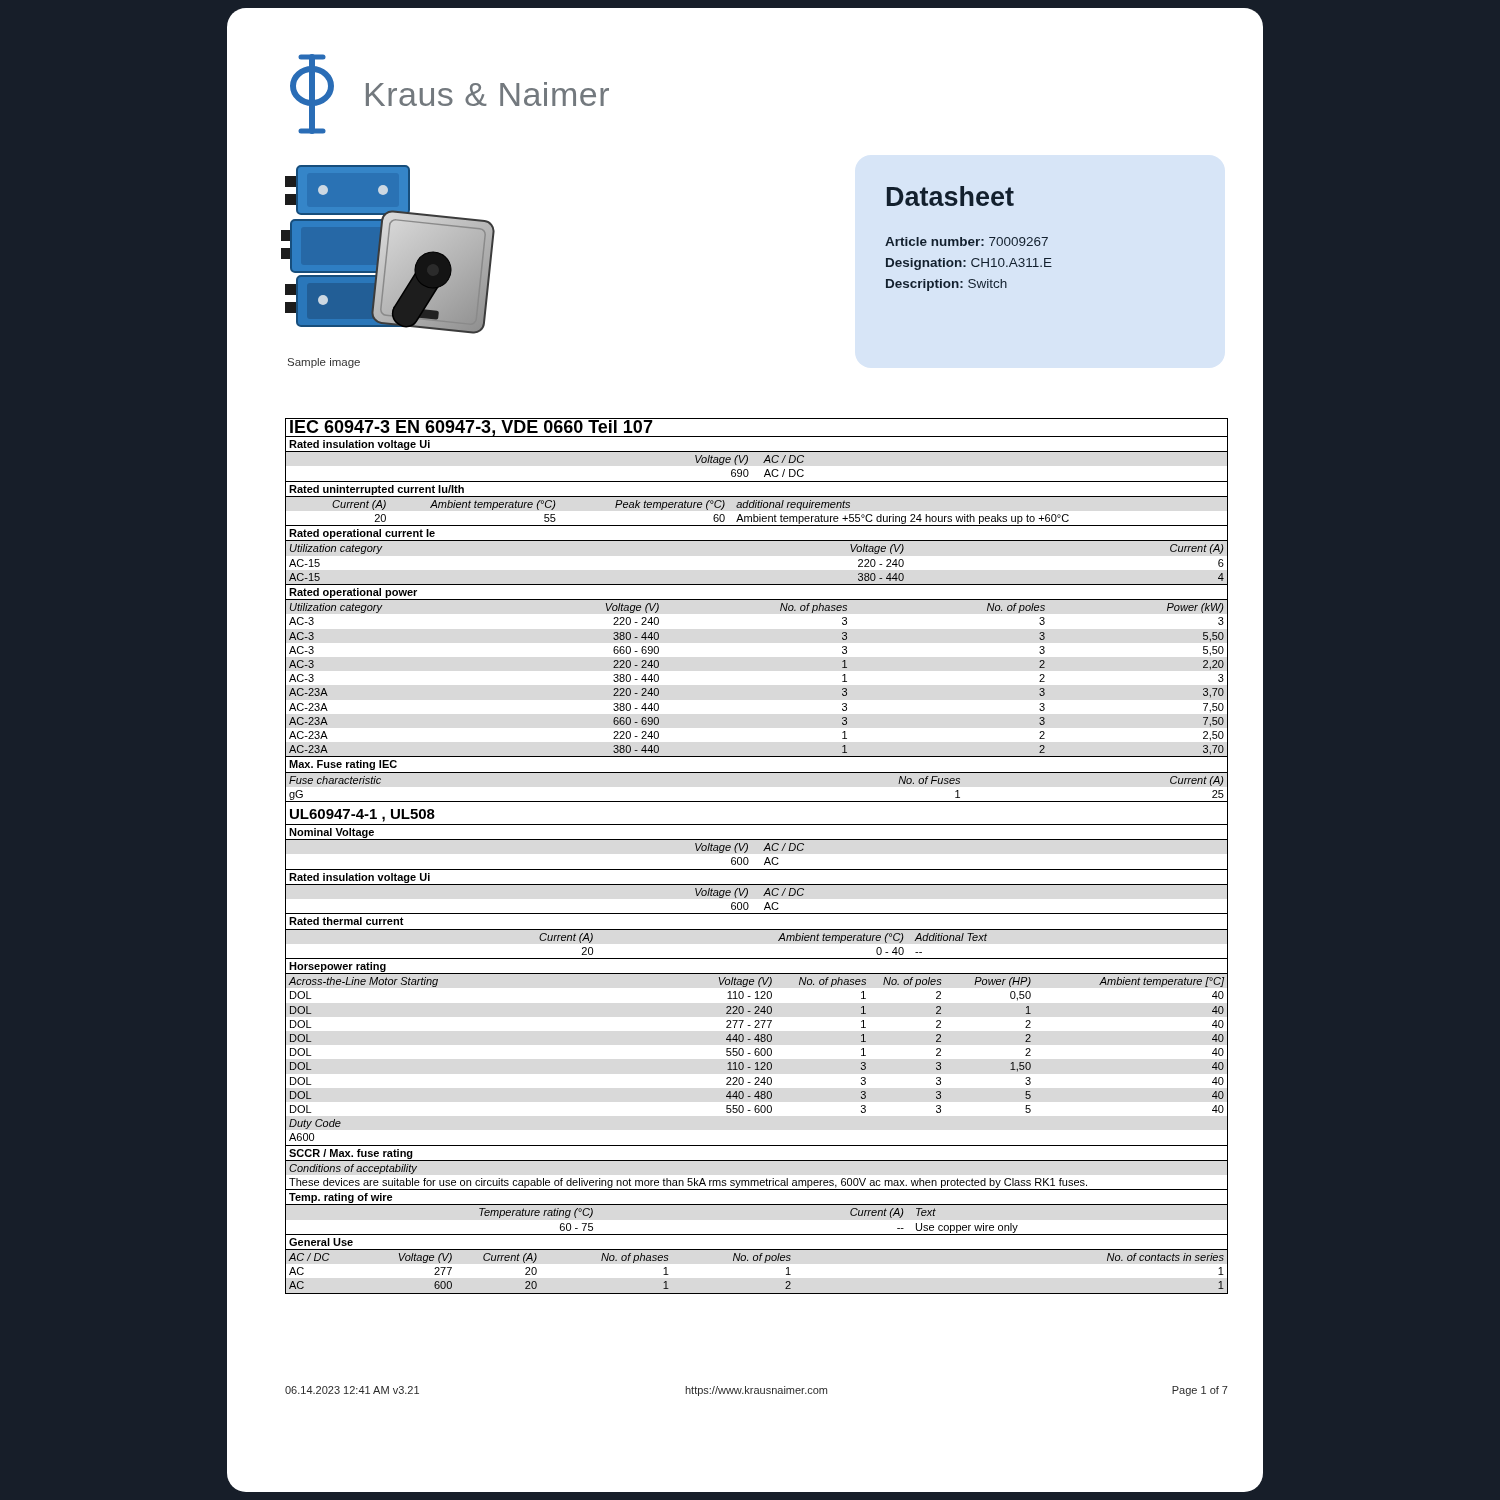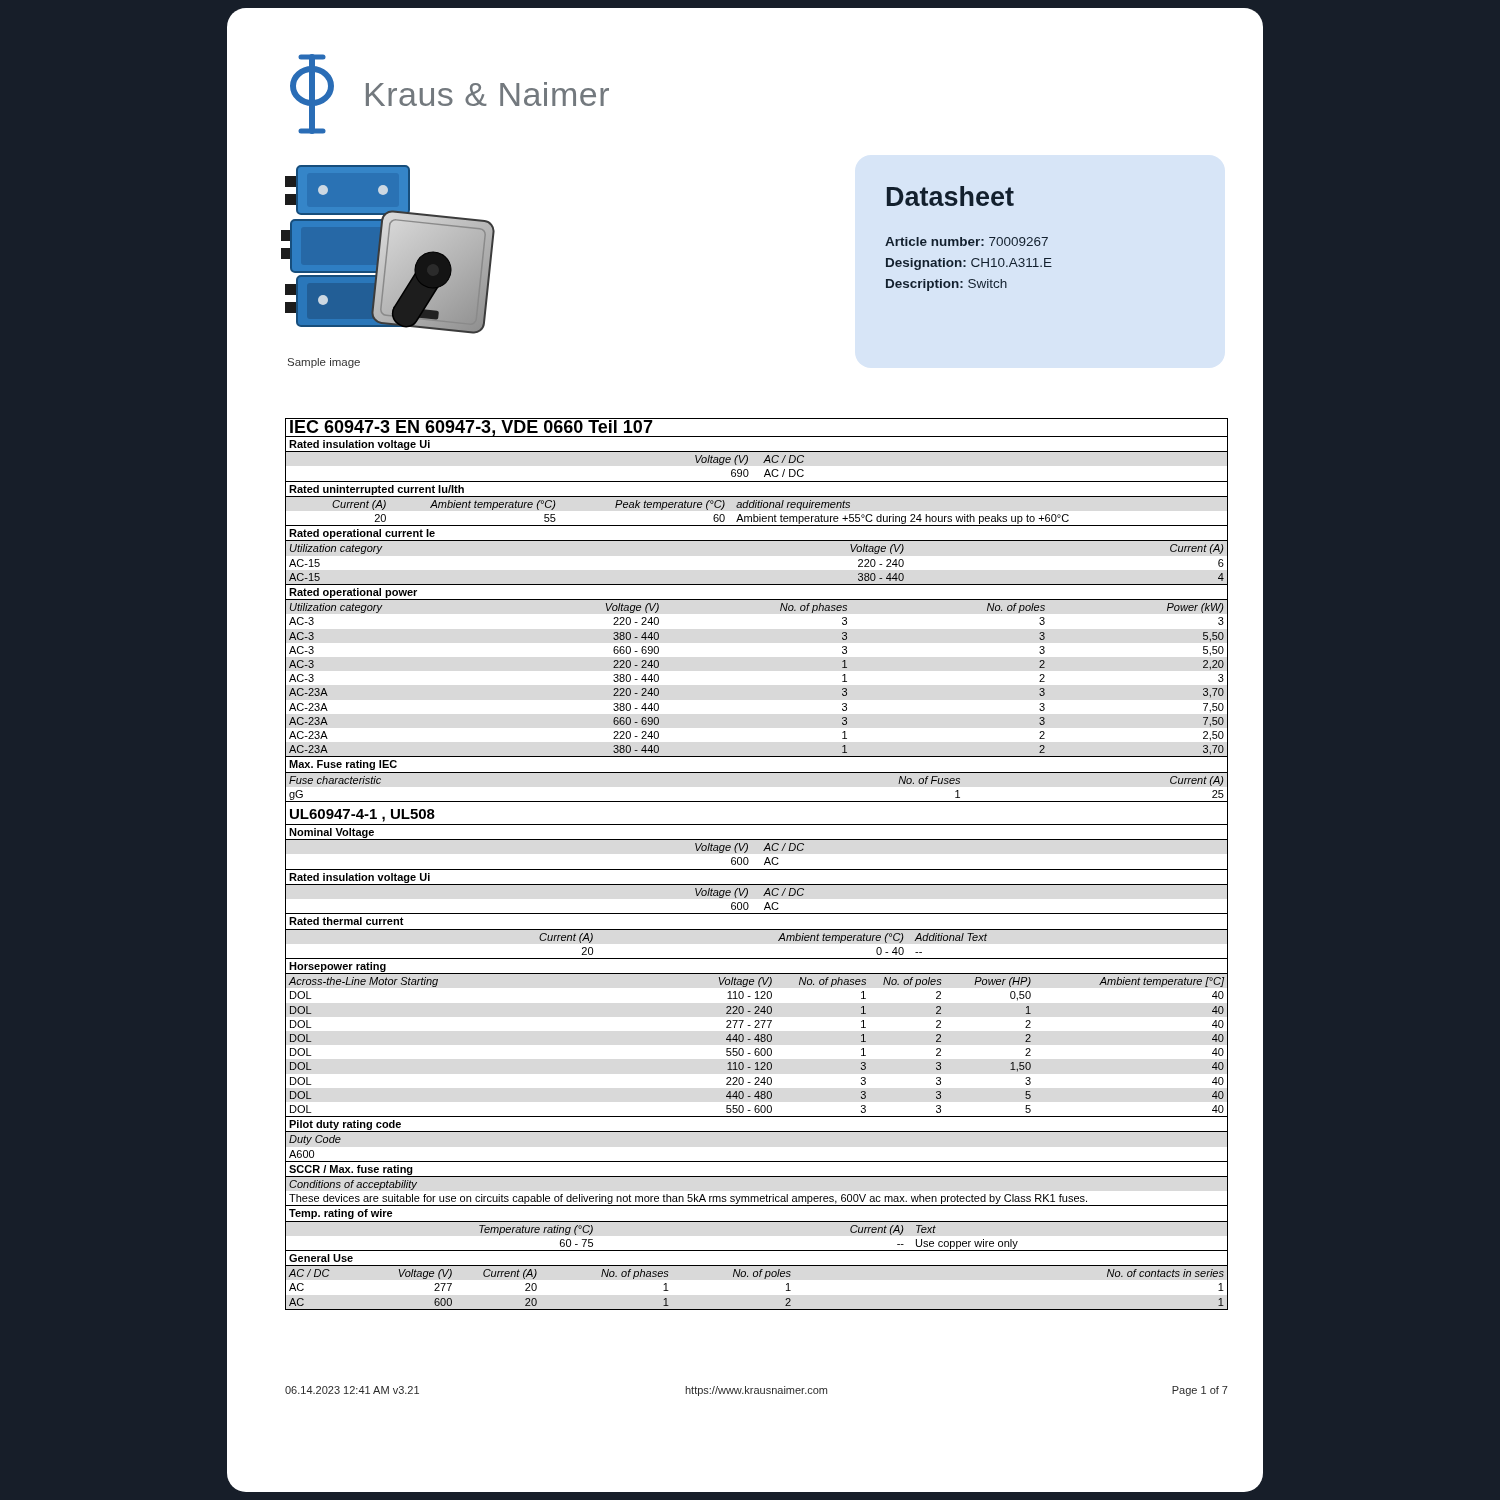--- a/index.html
+++ b/index.html
@@ -394,23 +394,20 @@
         <span class="tcell">40</span>
       </div>
       <div class="trow ghp t-row">
         <span class="tcell">DOL</span>
         <span class="tcell">550 - 600</span>
         <span class="tcell">3</span>
         <span class="tcell">3</span>
         <span class="tcell">5</span>
         <span class="tcell">40</span>
       </div>
-      <div class="trow g1 t-section">
-        <span class="tcell">Pilot duty rating code</span>
-      </div>
       <div class="trow g1 t-head">
         <span class="tcell">Duty Code</span>
       </div>
       <div class="trow g1 t-row">
         <span class="tcell">A600</span>
       </div>
       <div class="trow g1 t-section">
         <span class="tcell">SCCR / Max. fuse rating</span>
       </div>
       <div class="trow g1 t-head">

